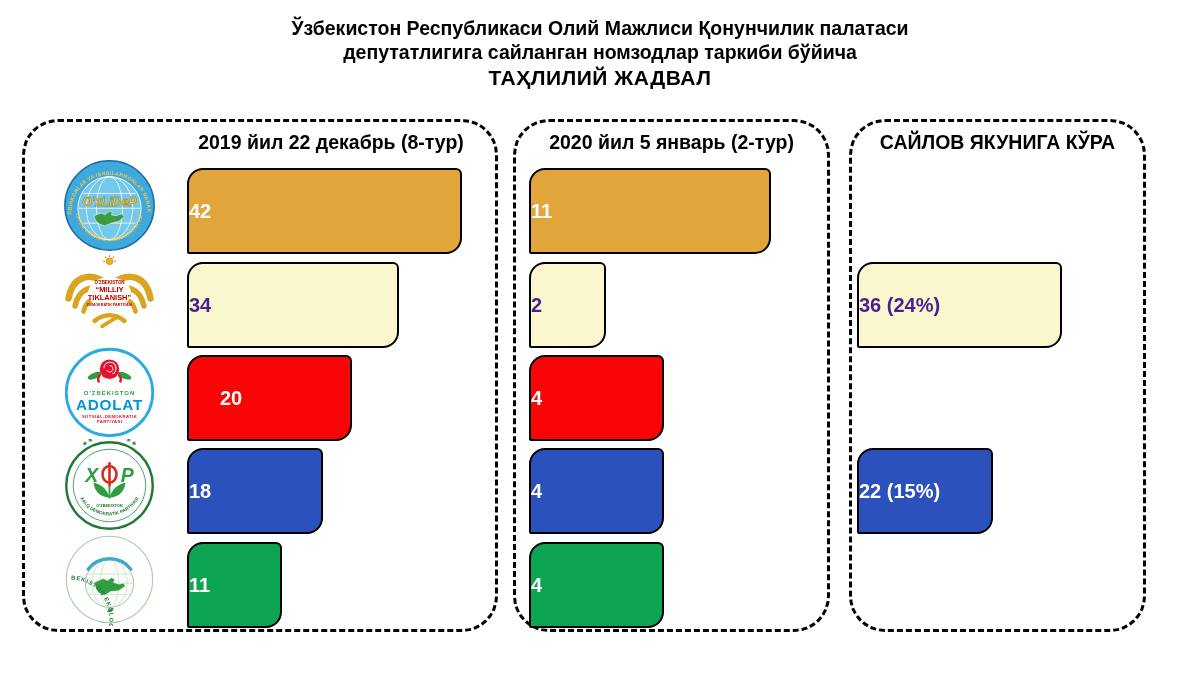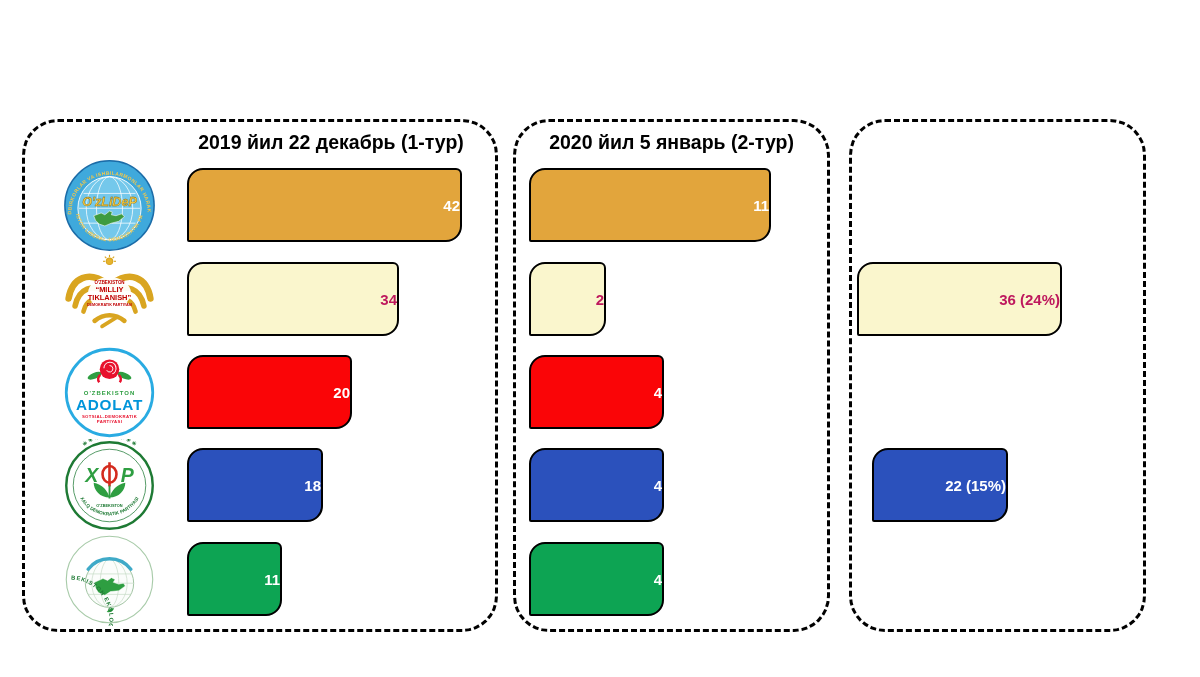--- a/index.html
+++ b/index.html
@@ -13,25 +13,25 @@
   .panel{position:absolute;top:119px;height:513px;border:3px dashed #000;
          border-radius:36px;box-sizing:border-box;background:#fff;}
   #panel1{left:22px;width:476px;}
   #panel2{left:513px;width:317px;}
   #panel3{left:849px;width:297px;}
   .phead{position:absolute;top:131px;font-size:19.5px;font-weight:bold;text-align:center;white-space:nowrap;}
   #phead1{left:175px;width:312px;}
   #phead2{left:513px;width:317px;}
   #phead3{left:849px;width:297px;}
   
-  .bar{position:absolute;height:74px;border:2px solid #000;
+  .bar{position:absolute;height:86px;border:2px solid #000;
        border-radius:16px 6px 16px 2px;box-sizing:border-box;
-       display:flex;align-items:center;justify-content:flex-end;
-       font-size:15px;font-weight:bold;color:#fff;}
-  .bar.cream{color:#be185d;}
+       display:flex;align-items:center;justify-content:flex-start;
+       font-size:20px;font-weight:bold;color:#fff;}
+  .bar.cream{color:#4c1d95;}
   
   .logo{position:absolute;left:63px;width:93px;height:93px;}
   .logo svg{width:100%;height:100%;display:block;}
   
   text,textPath{font-family:"Liberation Sans",sans-serif;}
   .l1ring{fill:#F2C84B;font-size:5.4px;font-weight:bold;letter-spacing:.4px;}
   .l1name{fill:#F4C63D;stroke:#7A5B00;stroke-width:.35px;font-size:13.5px;
           font-weight:bold;font-style:italic;text-anchor:middle;}
   .l2red{fill:#C00000;font-weight:bold;text-anchor:middle;}
   .l3green{fill:#2E9E41;font-weight:bold;text-anchor:middle;letter-spacing:1.1px;}
@@ -40,28 +40,32 @@
   .l4green{fill:#1E7A34;font-weight:bold;text-anchor:middle;}
   .l4letter{fill:#2E9E41;font-weight:bold;font-style:italic;font-size:21px;text-anchor:middle;}
   .l5ring{fill:#1E7A34;font-size:6.2px;font-weight:bold;letter-spacing:1px;}
 </style>
 </head>
 <body>
 
 <div class="stage">
 
   <div class="title">
+    <div class="t12">Ўзбекистон Республикаси Олий Мажлиси Қонунчилик палатаси</div>
+    <div class="t12">депутатлигига сайланган номзодлар таркиби бўйича</div>
+    <div class="t3">ТАҲЛИЛИЙ ЖАДВАЛ</div>
   </div>
 
   <div class="panel" id="panel1"></div>
   <div class="panel" id="panel2"></div>
   <div class="panel" id="panel3"></div>
 
-  <div class="phead" id="phead1">2019 йил 22 декабрь (1-тур)</div>
+  <div class="phead" id="phead1">2019 йил 22 декабрь (8-тур)</div>
   <div class="phead" id="phead2">2020 йил 5 январь (2-тур)</div>
+  <div class="phead" id="phead3">САЙЛОВ ЯКУНИГА КЎРА</div>
 
   <div class="logo" style="top:159px">
     <svg viewBox="0 0 100 100">
       <defs>
         <path id="l1top" d="M 9,58 A 41,41 0 1 1 91,58"></path>
         <path id="l1bot" d="M 14,60 A 37,37 0 0 0 86,60"></path>
       </defs>
       <circle cx="50" cy="50" r="48" fill="#3FA9DC" stroke="#1B6CA8" stroke-width="1.6"></circle>
       <circle cx="50" cy="53" r="34" fill="#74C8EB" stroke="#ffffff" stroke-width="1"></circle>
       <ellipse cx="50" cy="53" rx="14" ry="34" fill="none" stroke="#ffffff" stroke-width="0.8"></ellipse>
@@ -168,21 +172,21 @@
       <text class="l5ring"><textPath href="#l5r" startOffset="22%" text-anchor="middle">O'ZBEKISTON  EKOLOGIK  PARTIYASI</textPath></text>
     </svg>
   </div>
 
   <div class="bar" style="left: 187px; top: 168px; width: 275px; background-color: rgb(226, 165, 60);">
       <span>42</span>
     </div>
   <div class="bar cream" style="left: 187px; top: 262px; width: 212px; background-color: rgb(250, 246, 205);">
       <span>34</span>
     </div>
-  <div class="bar" style="left: 187px; top: 355px; width: 165px; background-color: rgb(250, 5, 7);">
+  <div class="bar" style="left: 187px; top: 355px; width: 165px; background-color: rgb(250, 5, 7); padding-left: 31px;">
       <span>20</span>
     </div>
   <div class="bar" style="left: 187px; top: 448px; width: 136px; background-color: rgb(43, 81, 188);">
       <span>18</span>
     </div>
   <div class="bar" style="left: 187px; top: 542px; width: 95px; background-color: rgb(13, 164, 83);">
       <span>11</span>
     </div>
 
   <div class="bar" style="left: 529px; top: 168px; width: 242px; background-color: rgb(226, 165, 60);">
@@ -197,17 +201,17 @@
   <div class="bar" style="left: 529px; top: 448px; width: 135px; background-color: rgb(43, 81, 188);">
       <span>4</span>
     </div>
   <div class="bar" style="left: 529px; top: 542px; width: 135px; background-color: rgb(13, 164, 83);">
       <span>4</span>
     </div>
 
   <div class="bar cream" style="left: 857px; top: 262px; width: 205px; background-color: rgb(250, 246, 205);">
       <span>36 (24%)</span>
     </div>
-  <div class="bar" style="left: 857px; top: 448px; width: 136px; background-color: rgb(43, 81, 188); margin-left: 15px;">
+  <div class="bar" style="left: 857px; top: 448px; width: 136px; background-color: rgb(43, 81, 188);">
       <span>22 (15%)</span>
     </div>
 
 </div>
 
 </body></html>

